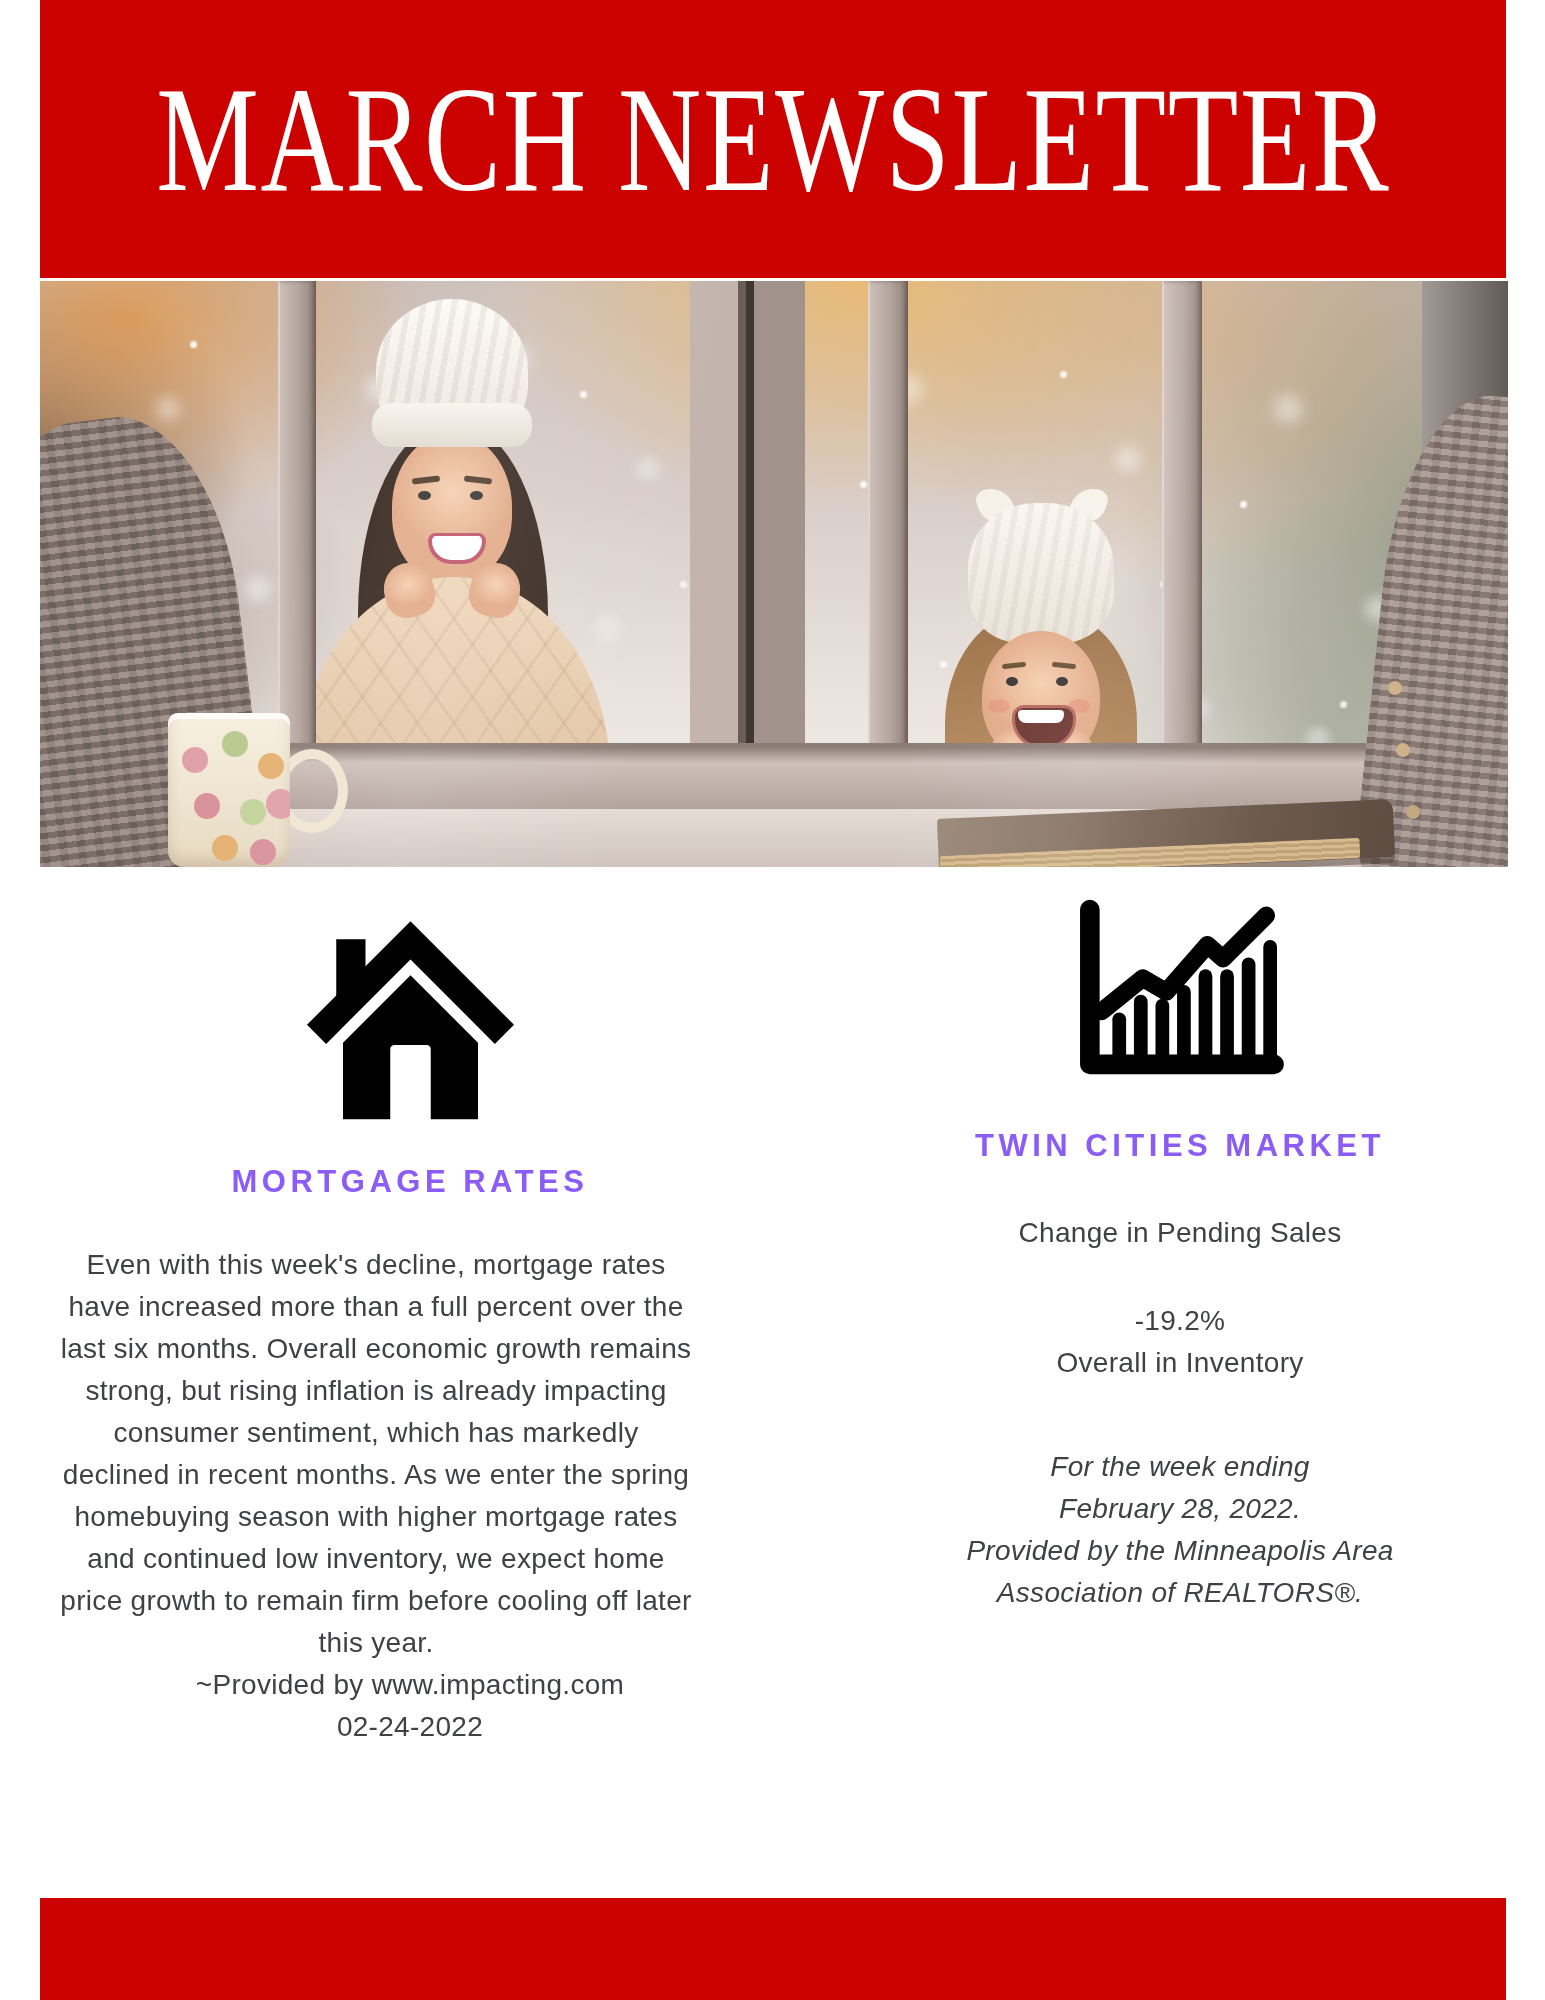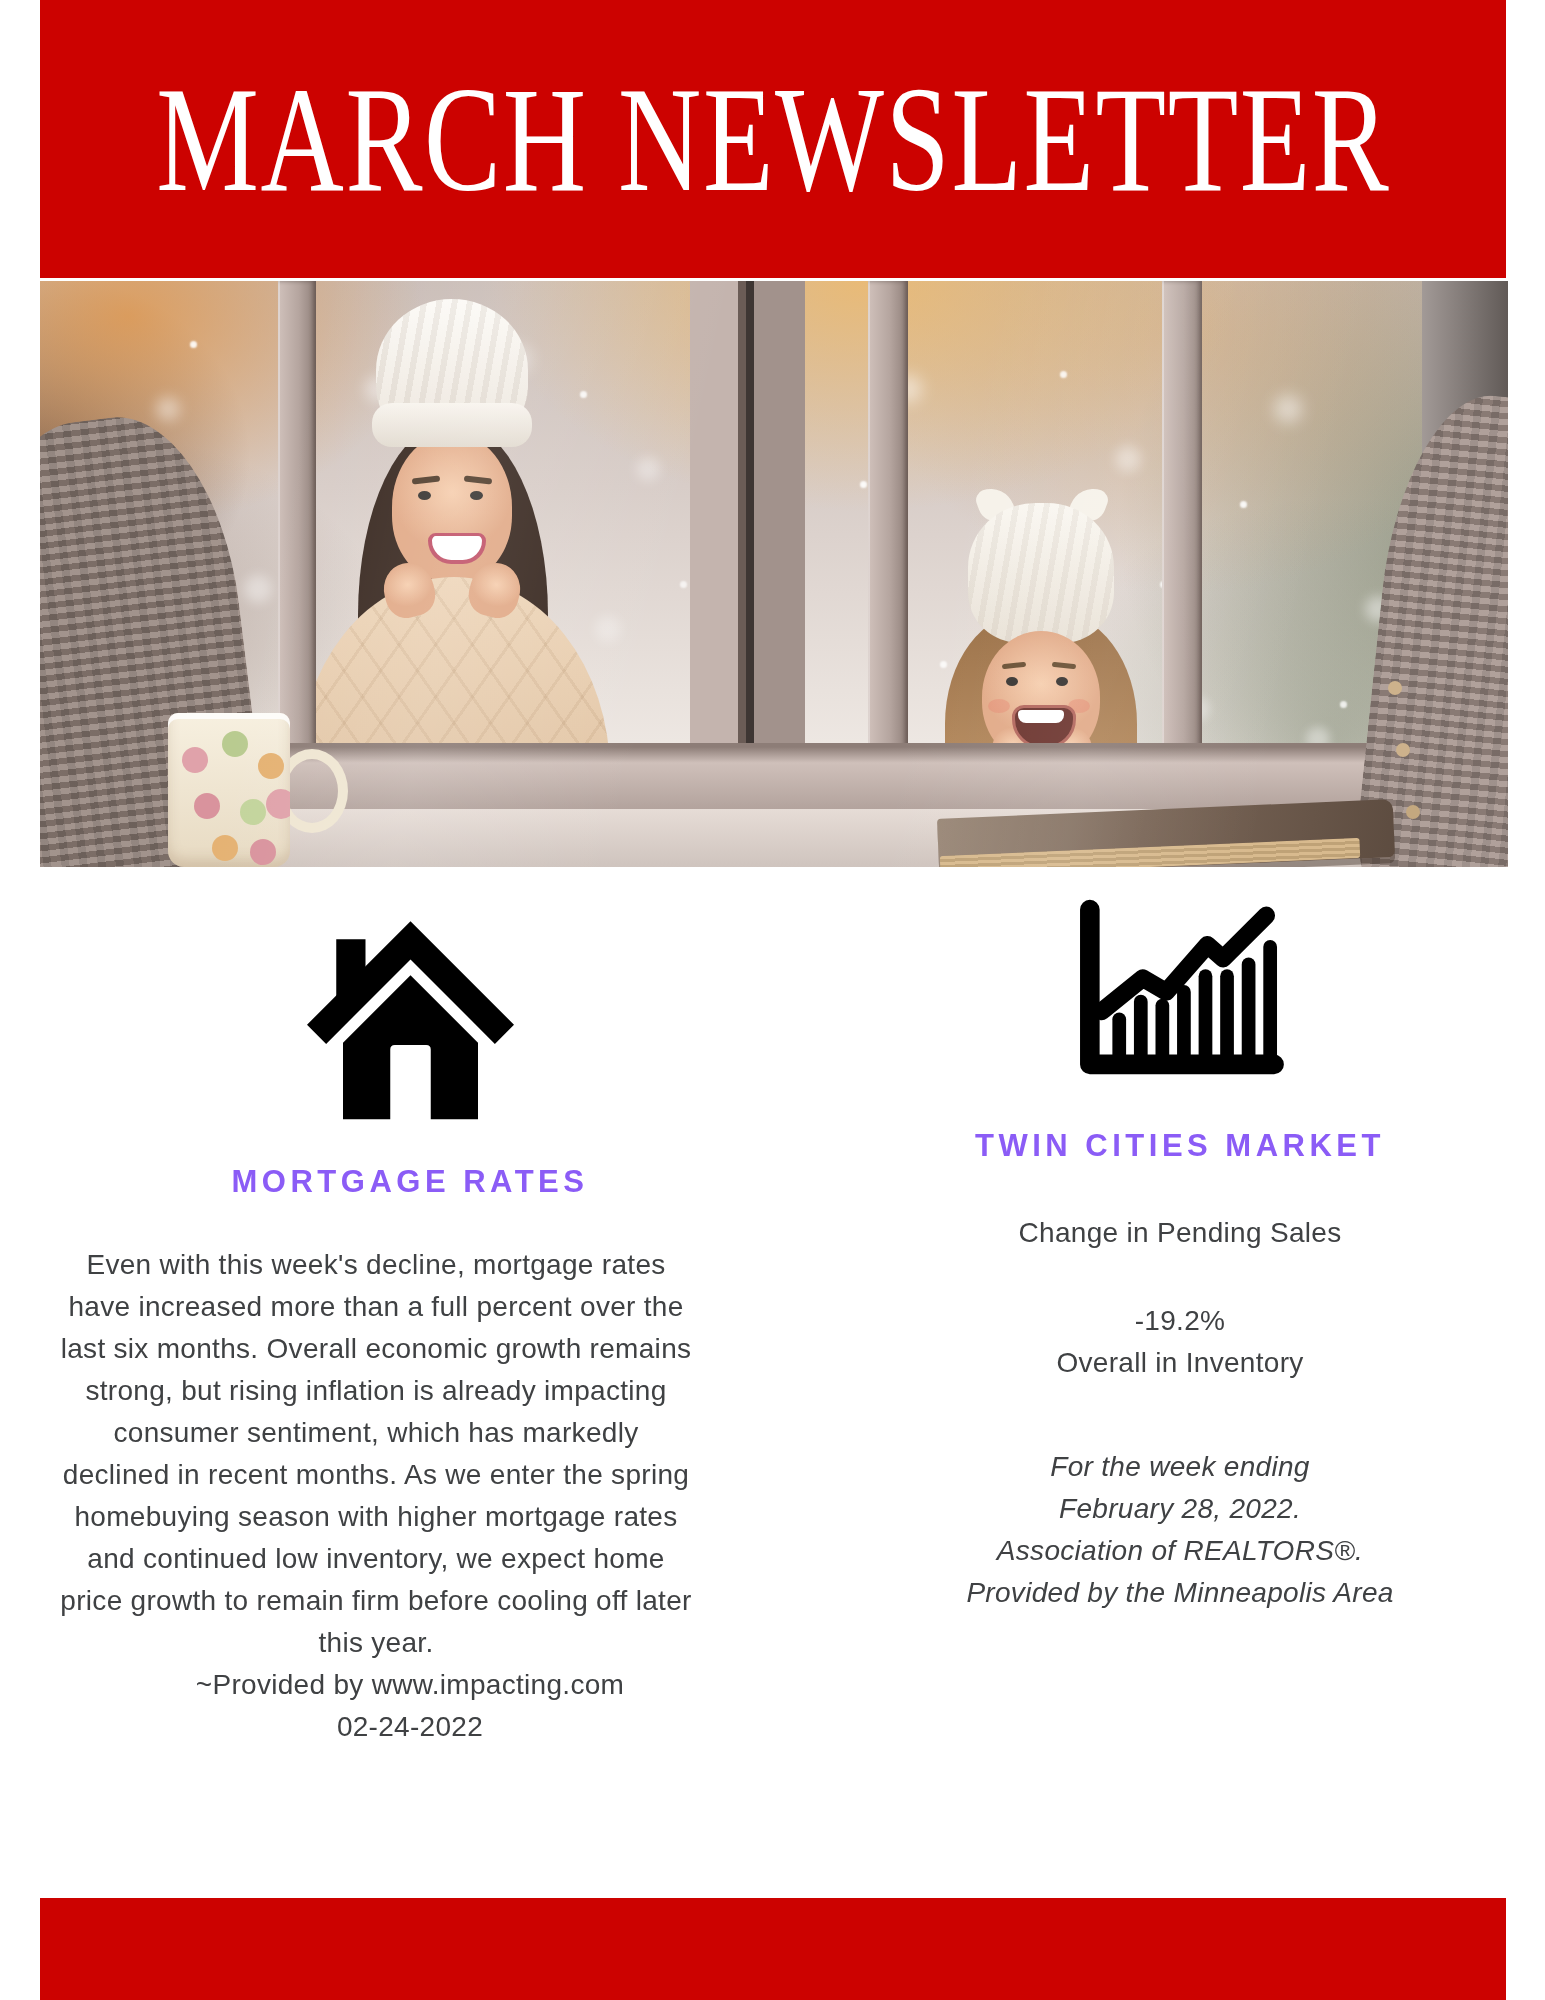--- a/index.html
+++ b/index.html
@@ -245,19 +245,19 @@
     <div class="stat-group">
       <div>Change in Pending Sales</div>
     </div>
     <div class="stat-group">
       <div>-19.2%</div>
       <div>Overall in Inventory</div>
     </div>
     <div class="footnote">
       <div>For the week ending</div>
       <div>February 28, 2022.</div>
+      <div>Provided by the Minneapolis Area</div>
       <div>Association of REALTORS®.</div>
-      <div>Provided by the Minneapolis Area</div>
     </div>
   </div>
 </div>
 
 <div class="footer-bar"></div>
 
 </body></html>

